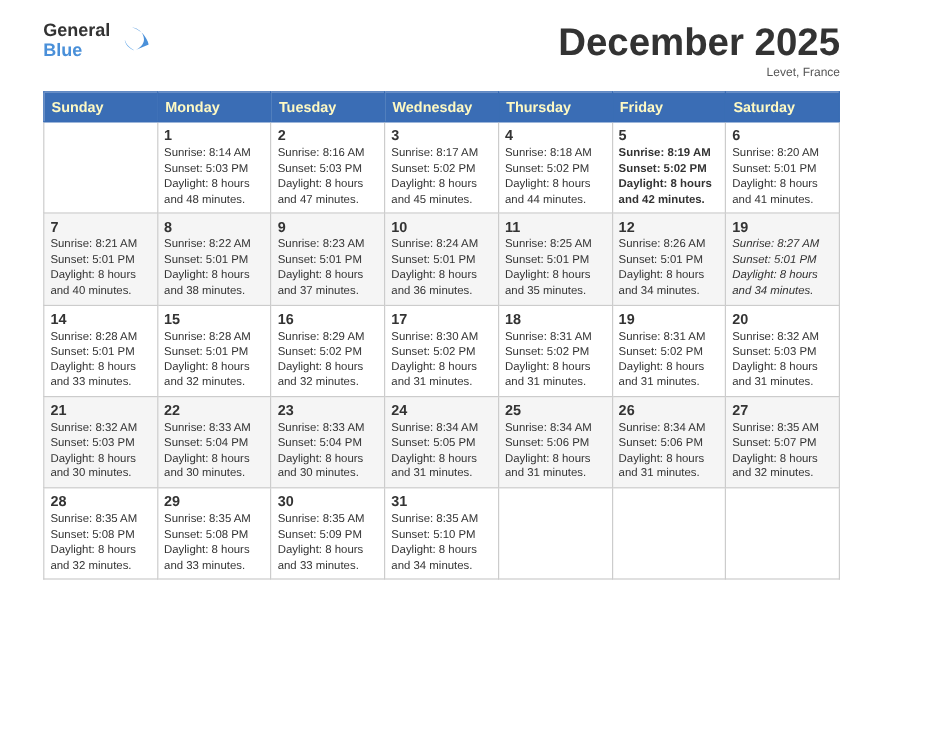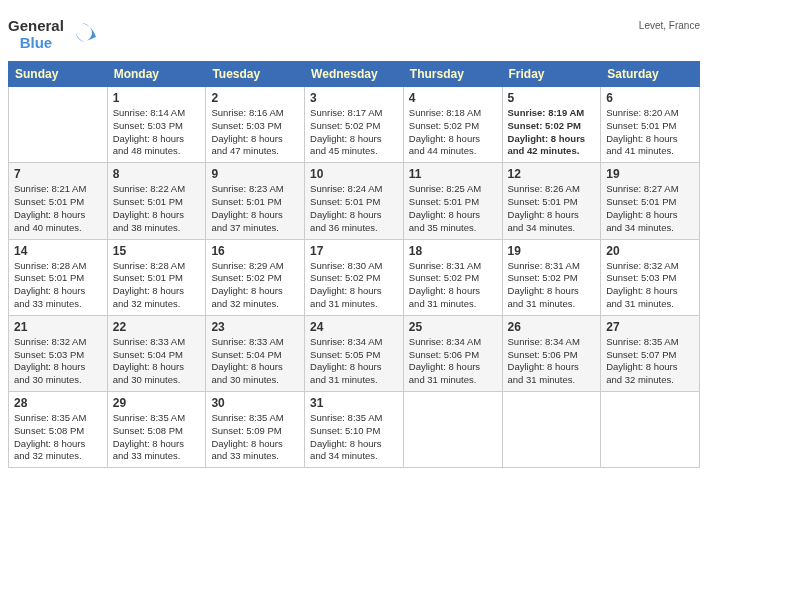--- a/index.html
+++ b/index.html
@@ -7,21 +7,21 @@
       font-family: Arial, sans-serif;
       background: #fff;
       width: 792px;
       height: 612px;
       overflow: hidden;
     }
     .page {
       width: 720px;
       height: 612px;
       background: #fff;
-      padding: 18px 20px 14px 8px;
+      padding: 18px 20px 14px 36px;
     }
     .header {
       display: flex;
       justify-content: space-between;
       align-items: flex-start;
       margin-bottom: 10px;
     }
     .logo {
       display: flex;
       align-items: center;
@@ -29,21 +29,20 @@
     }
     .logo-text-general {
       font-size: 15px;
       font-weight: bold;
       color: #333;
     }
     .logo-text-blue {
       font-size: 15px;
       font-weight: bold;
       color: #4a90d9;
-      text-align: center;
     }
     .logo-bird {
       color: #4a90d9;
       font-size: 22px;
       line-height: 1;
     }
     .title-section {
       text-align: right;
     }
     .month-title {
@@ -109,20 +108,21 @@
         <span class="logo-text-blue">Blue</span>
       </div>
       <div class="logo-bird">
         <svg width="28" height="28" viewBox="0 0 28 28">
           <path d="M14 4 C18 4, 24 8, 24 14 C24 18, 20 22, 16 23 L28 18 C26 12, 22 6, 14 4Z" fill="#4a90d9"></path>
           <path d="M14 4 C10 4, 6 8, 8 14 C9 18, 12 21, 16 23 C12 22, 8 18, 8 14 C6 8, 10 4, 14 4Z" fill="#5ba3e8"></path>
         </svg>
       </div>
     </div>
     <div class="title-section">
+      <div class="month-title">December 2025</div>
       <div class="location">Levet, France</div>
     </div>
   </div>
 
   <table class="calendar">
     <thead>
       <tr>
         <th>Sunday</th>
         <th>Monday</th>
         <th>Tuesday</th>
@@ -216,21 +216,21 @@
           </td>
           <td>
             <span class="day-number">12</span>
             <div class="day-info" style="white-space: pre-line;">Sunrise: 8:26 AM
 Sunset: 5:01 PM
 Daylight: 8 hours
 and 34 minutes.</div>
           </td>
           <td>
             <span class="day-number">19</span>
-            <div class="day-info" style="white-space: pre-line;">Sunrise: 8:27 AM
+            <div class="day-info" style="white-space: pre-line; font-style: italic;">Sunrise: 8:27 AM
 Sunset: 5:01 PM
 Daylight: 8 hours
 and 34 minutes.</div>
           </td>
         </tr>
         <tr>
           <td>
             <span class="day-number">14</span>
             <div class="day-info" style="white-space: pre-line;">Sunrise: 8:28 AM
 Sunset: 5:01 PM

